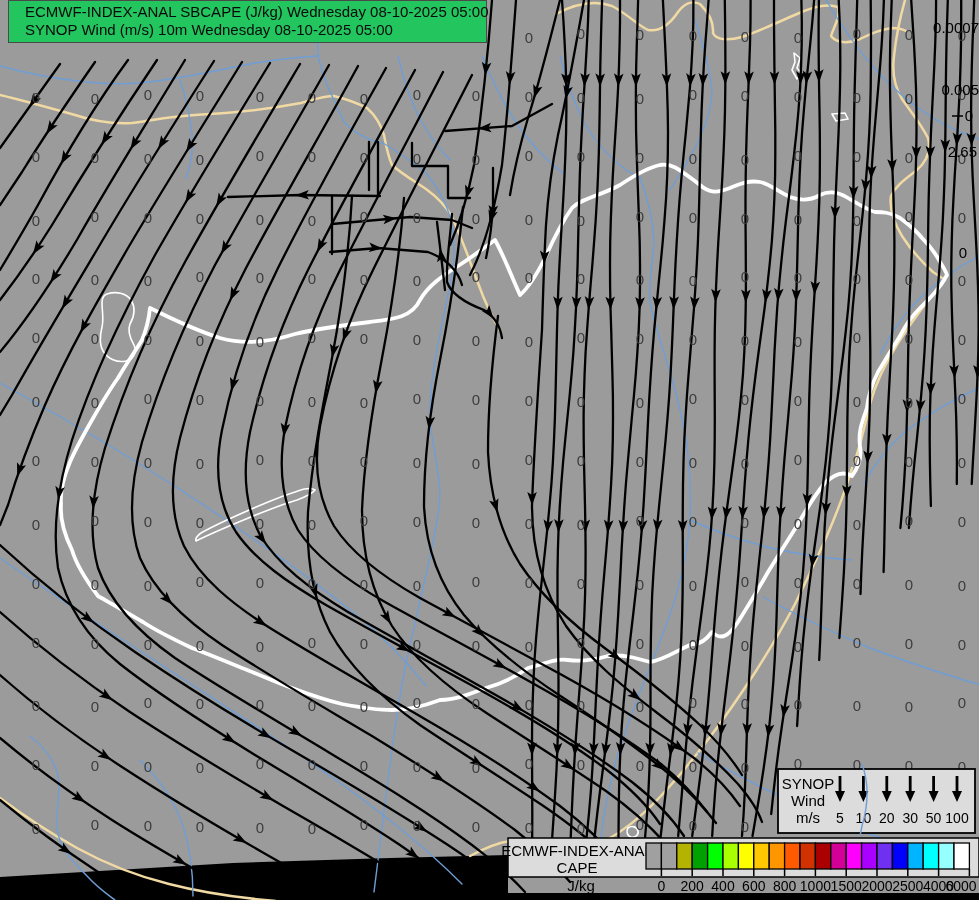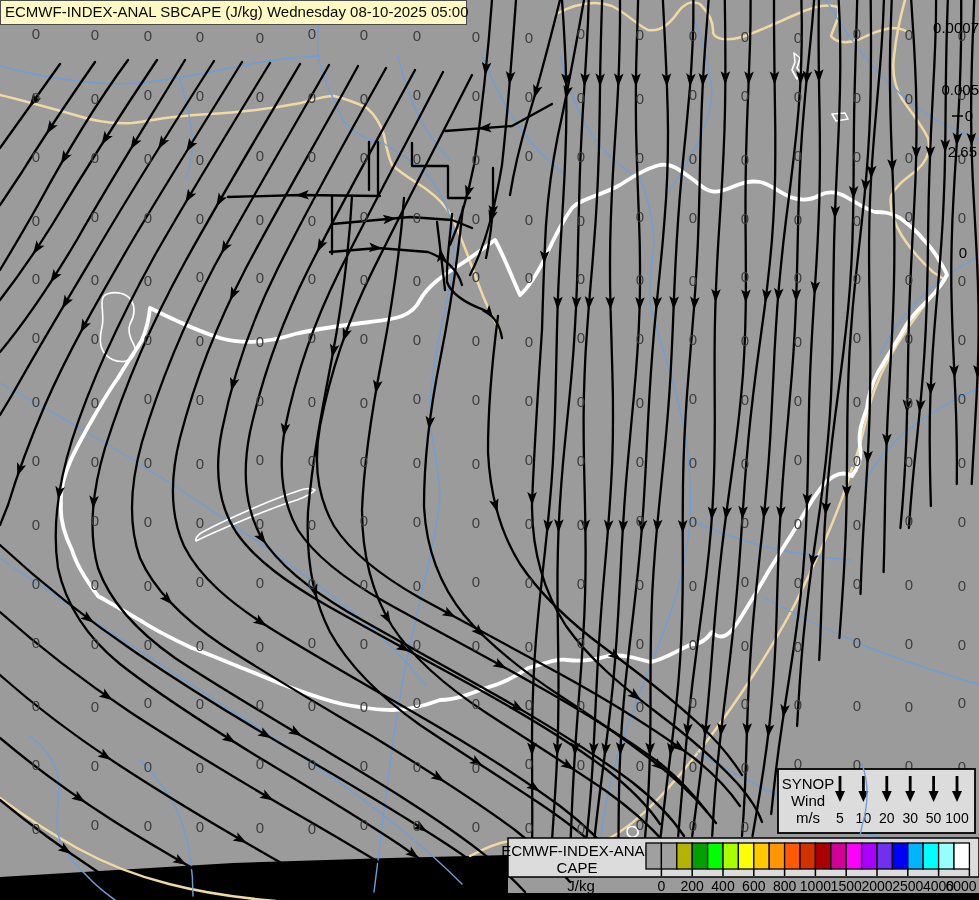--- a/index.html
+++ b/index.html
@@ -1,21 +1,21 @@
 <!DOCTYPE html>
 <html><head>
 <meta charset="utf-8">
 <style>
   html,body{margin:0;padding:0;background:#777;}
   .stage{position:relative;width:979px;height:900px;overflow:hidden;
          font-family:"Liberation Sans",sans-serif;background:#9b9b9b;}
   .stage svg{position:absolute;left:0;top:0;}
   svg text{font-family:"Liberation Sans",sans-serif;}
-  .hdr{position:absolute;left:0;top:0;z-index:5;background:#fef9c3;
-       border:1px solid #4a4a4a;padding:2px 5px 3px 4px;width:456px;}
+  .hdr{position:absolute;left:8px;top:0;z-index:5;background:#22c55e;
+       border:1px solid #4a4a4a;padding:2px 5px 3px 16px;width:456px;}
   .hdr div{font-size:15px;line-height:18px;color:#0a0a0a;white-space:nowrap;}
 </style>
 </head>
 <body>
 
 <div class="stage">
   <svg id="map-svg" width="979" height="900" viewBox="0 0 979 900">
     <rect id="bg" x="0" y="0" width="979" height="900" fill="#9b9b9b"></rect>
     <polygon id="noData" points="0,877 233,863 390,858 508,855 508,893 979,893 979,900 0,900" fill="#000000"></polygon>
     <g id="tanLayer" fill="none" stroke-width="2.5" stroke-linecap="round" stroke-linejoin="round" stroke="#f0d9a3">
@@ -614,14 +614,15 @@
           <line x1="969.4" y1="869" x2="969.4" y2="876" stroke="#000" stroke-width="1.5"></line>
           <text x="961.0" y="891" font-size="14" text-anchor="middle" fill="#000">6000</text>
         </g>
     </g>
 
     <path id="riverOverlay" fill="none" stroke-width="1.4" d="M862,764 C870,786 868,806 862,826 L860,836" stroke="#6f9ed6"></path>
   </svg>
 
   <div class="hdr">
     <div>ECMWF-INDEX-ANAL SBCAPE (J/kg) Wednesday 08-10-2025 05:00</div>
+    <div>SYNOP Wind (m/s) 10m Wednesday 08-10-2025 05:00</div>
   </div>
 </div>
 
 </body></html>

